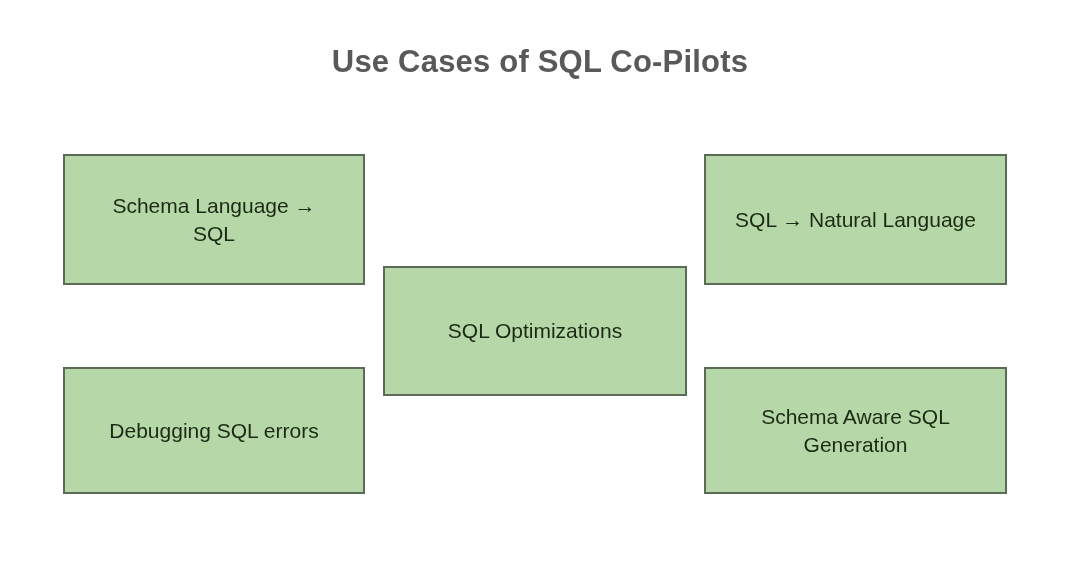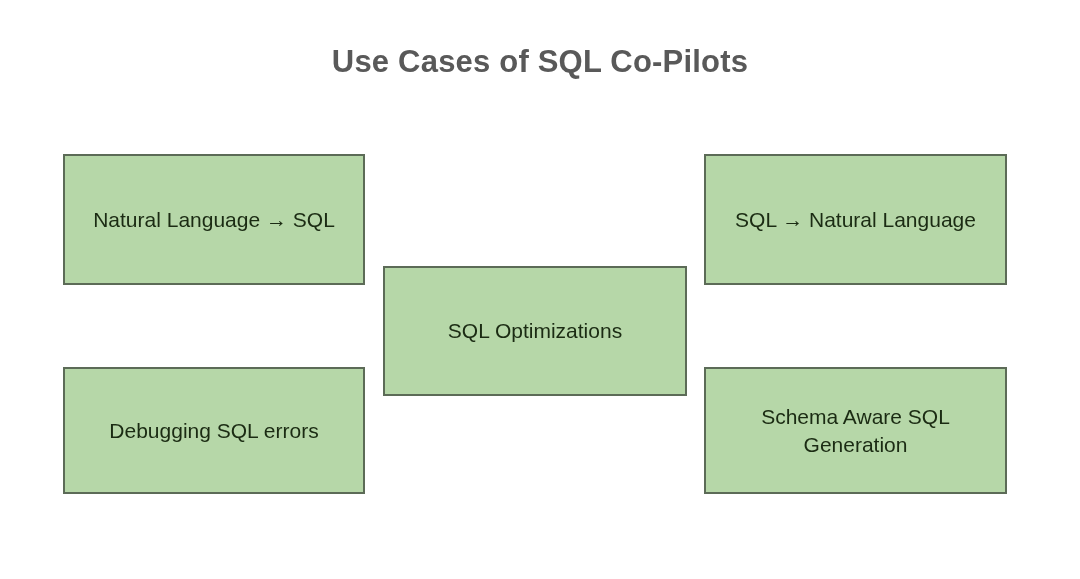--- a/index.html
+++ b/index.html
@@ -47,21 +47,21 @@
   .box-schema-aware       { left: 704px; top: 367px; width: 303px; height: 127px; }
 </style>
 </head>
 <body>
 
 <div class="canvas">
 
   <div class="diagram-title">Use Cases of SQL Co-Pilots</div>
 
   <div class="use-case-box box-nl-to-sql">
-    <span>Natural Language → SQL</span>
+    <span>Schema Language → SQL</span>
   </div>
 
   <div class="use-case-box box-sql-to-nl">
     <span>SQL → Natural Language</span>
   </div>
 
   <div class="use-case-box box-sql-optimizations">
     <span>SQL Optimizations</span>
   </div>
 

